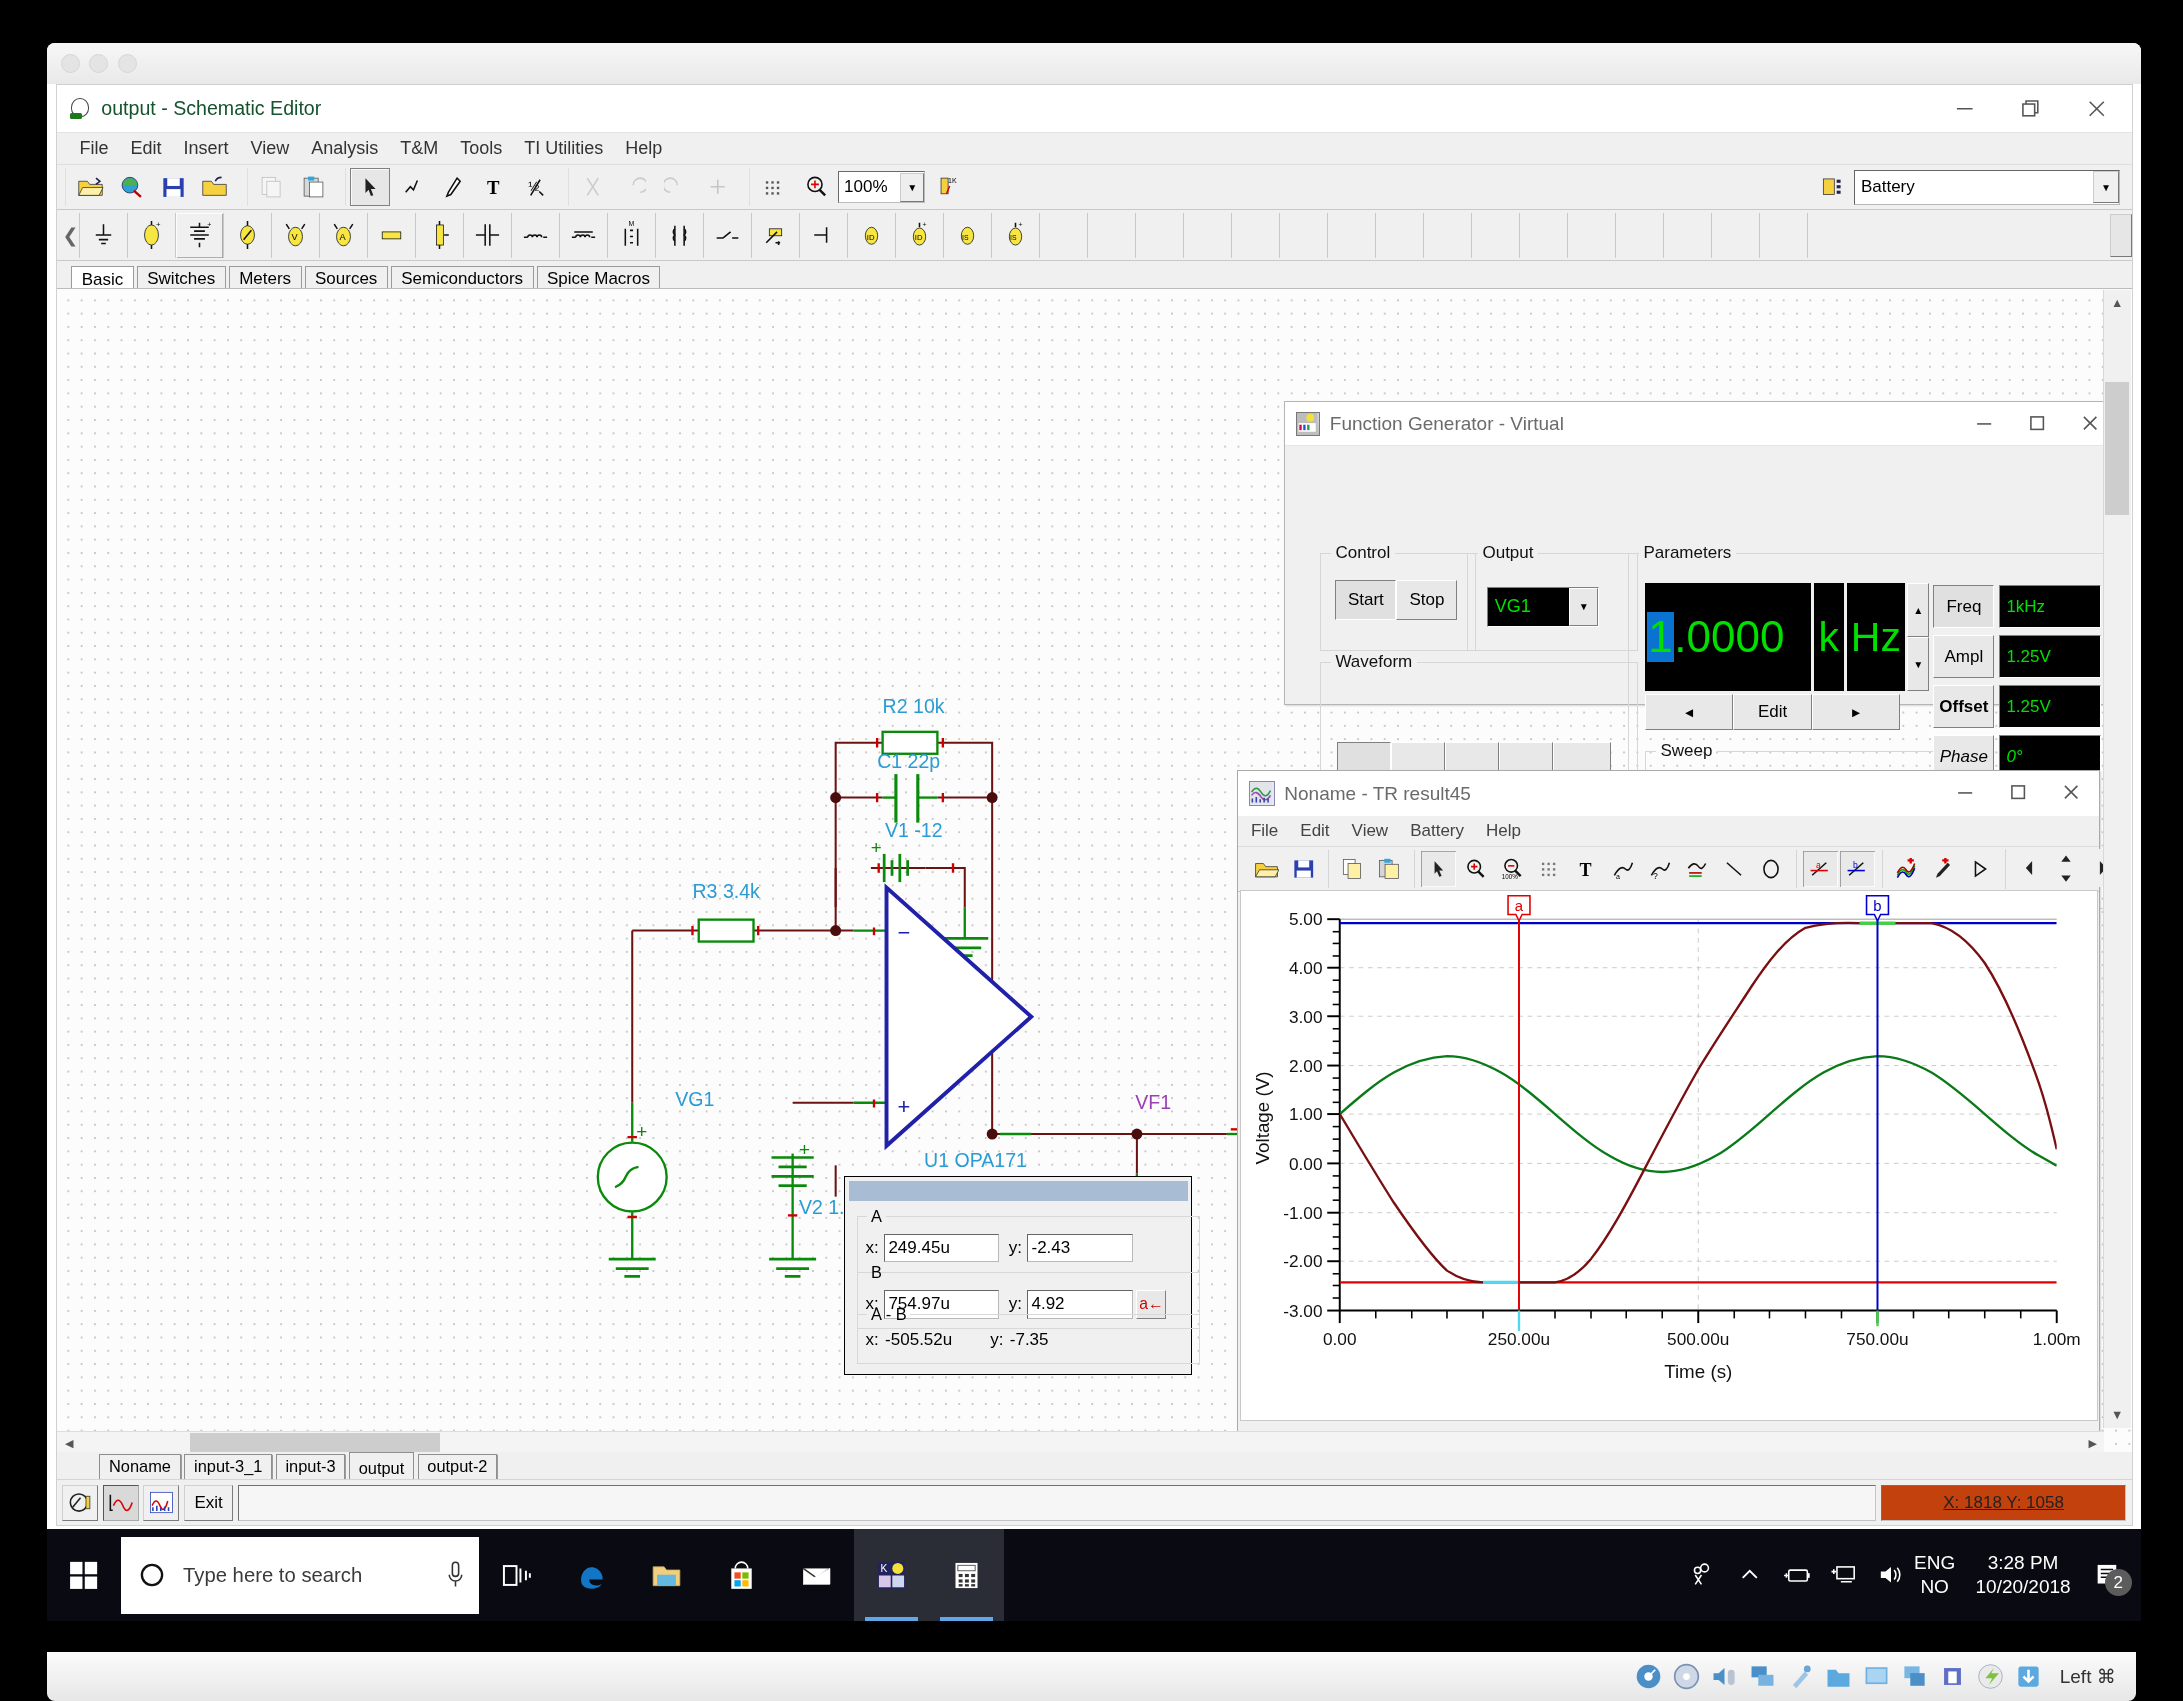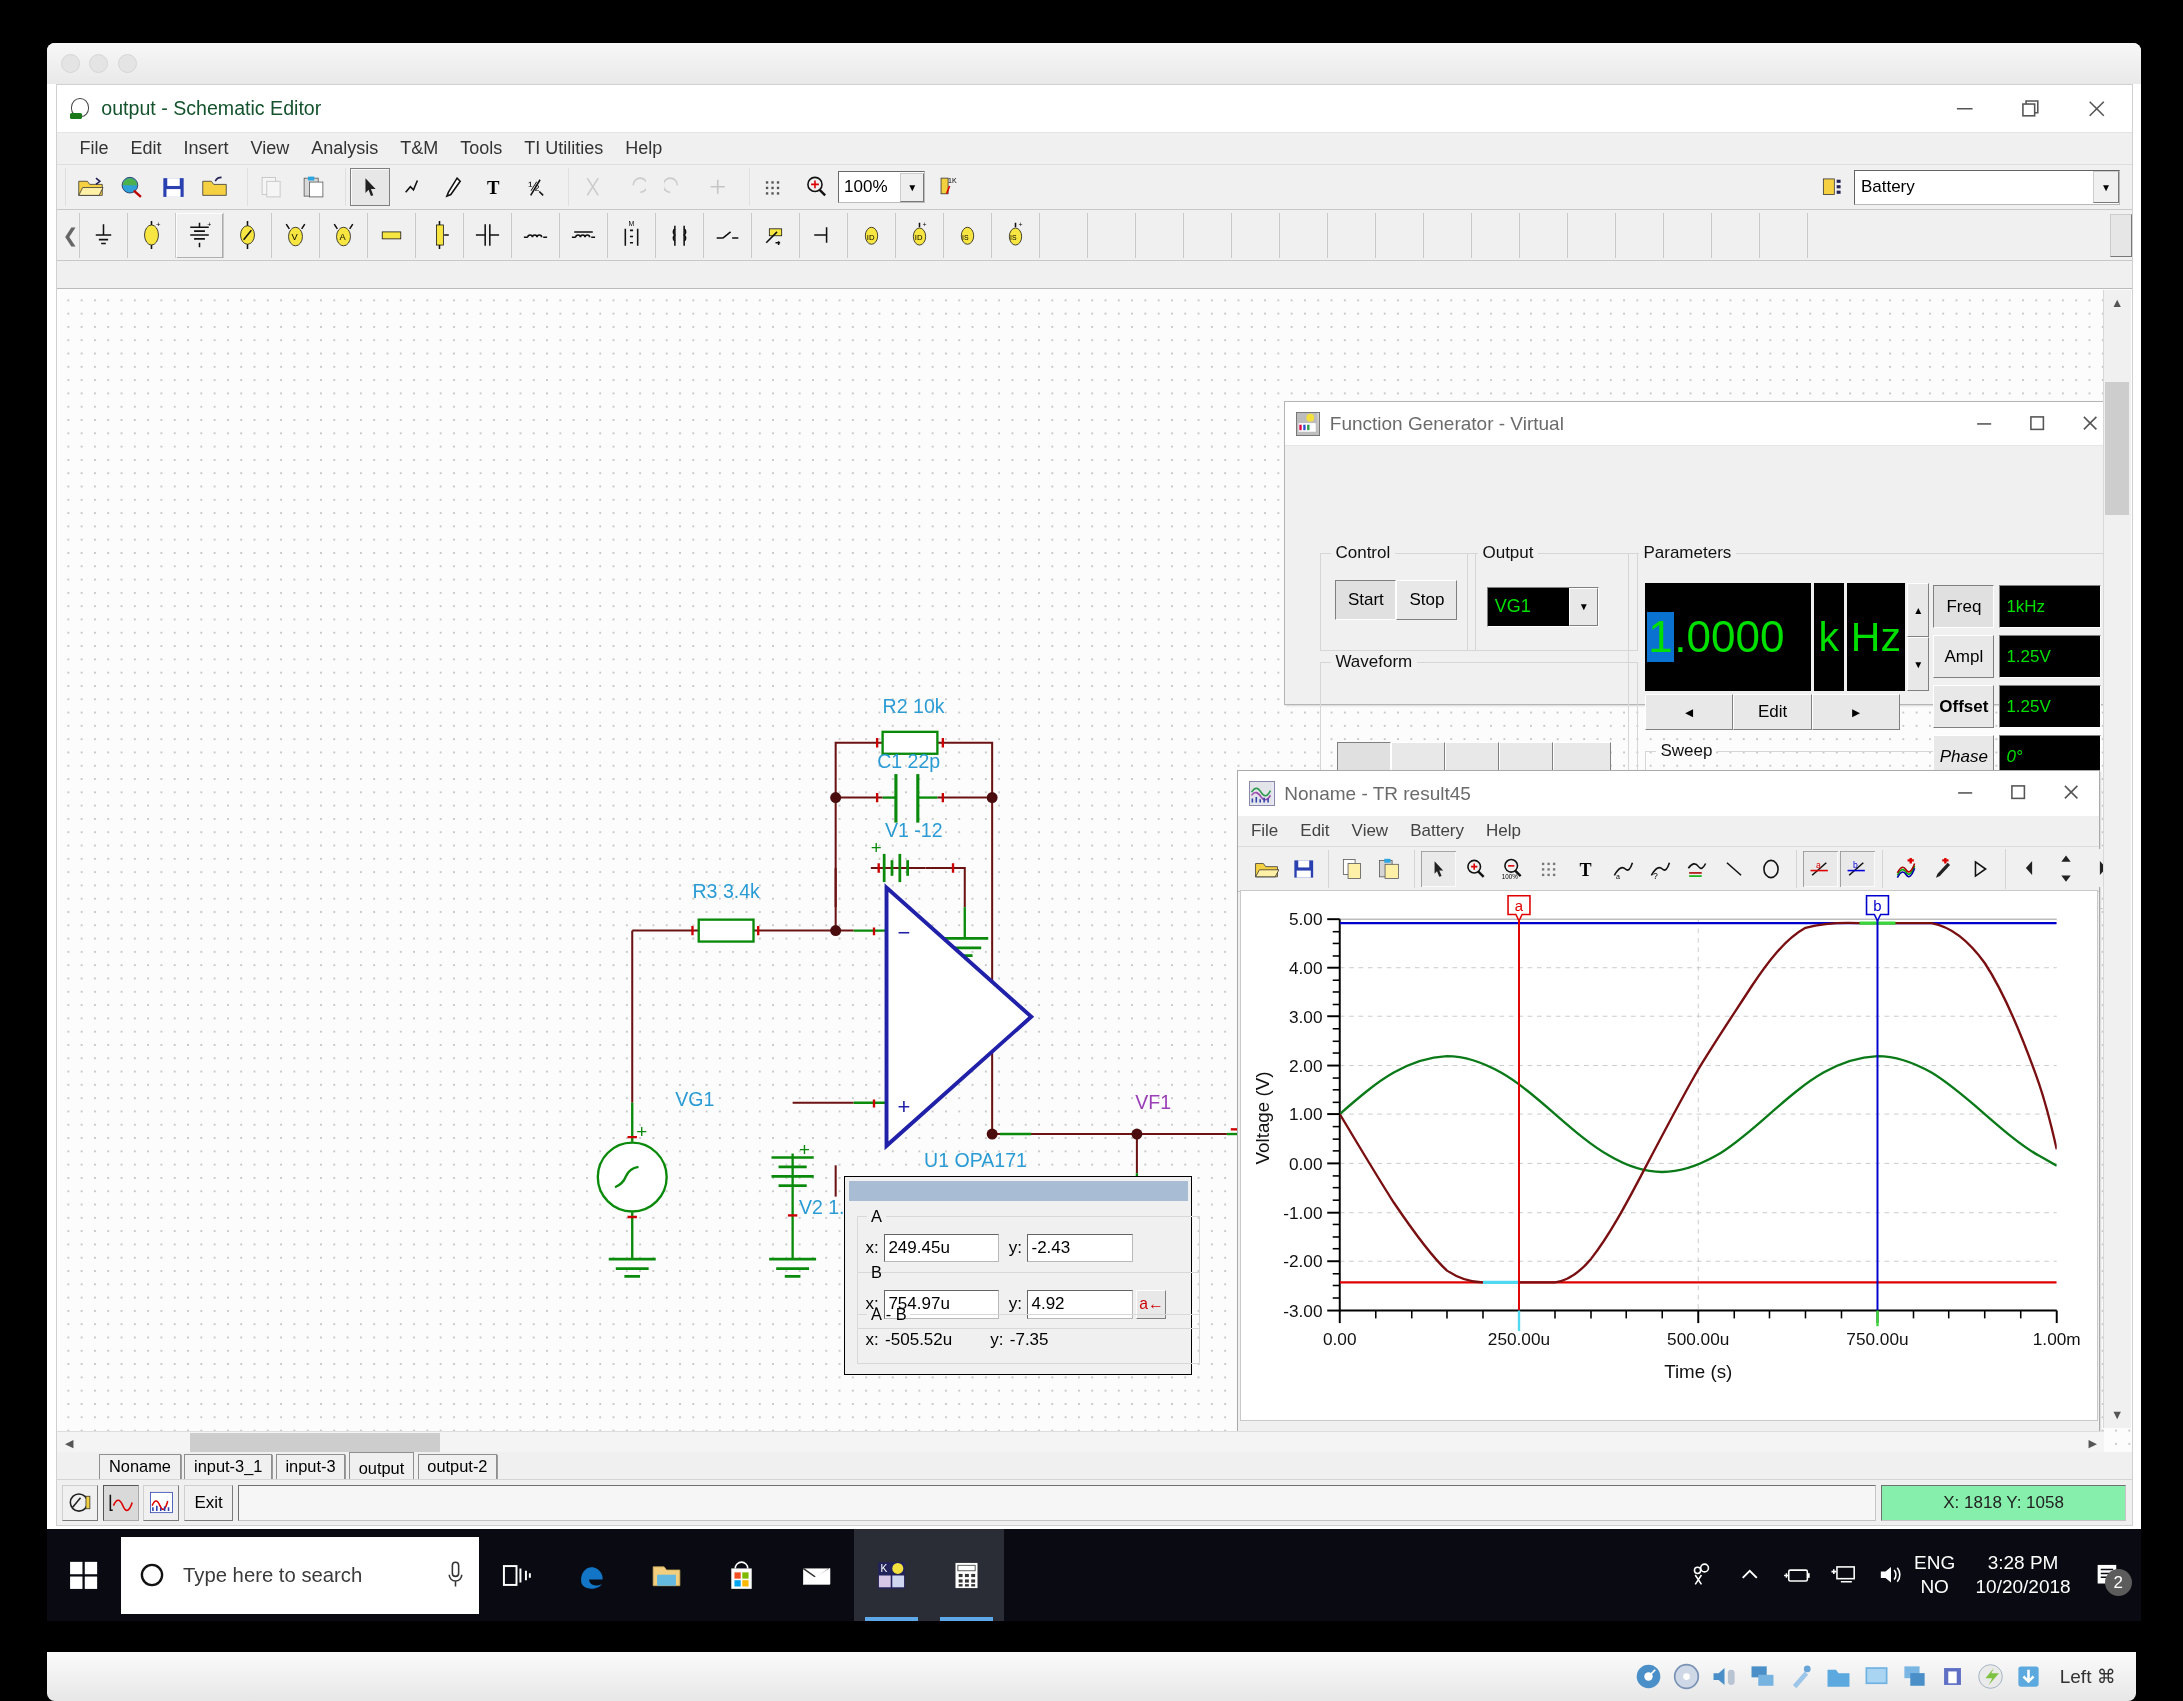--- a/index.html
+++ b/index.html
@@ -60,21 +60,21 @@
   .hthumb{position:absolute;left:133px;top:1.6px;width:250px;height:20.3px;background:#cdcdcd;}
 
   .bottomtabs{position:absolute;left:0;right:0;bottom:45px;height:28px;display:flex;align-items:flex-end;padding-left:42px;background:#f0f0f0;}
   .btab{font-size:16.4px;padding:2.3px 8.6px 3.1px;background:#f0f0f0;border:0.8px solid #8f8f8f;margin-right:3.9px;box-shadow:0.8px 0.8px 0 #888;}
   .btab.act{background:#f0f0f0;border-bottom:0.8px solid #f0f0f0;box-shadow:none;position:relative;top:1.6px;padding-top:5.5px;}
 
   .statusbar{position:absolute;left:0;right:0;bottom:0;height:45px;background:#f0f0f0;border-top:0.8px solid #d5d5d5;display:flex;align-items:center;}
   .sbtn{width:34px;height:34px;margin-left:4.7px;border:0.8px outset #cfcfcf;background:#f0f0f0;display:flex;align-items:center;justify-content:center;}
   .sbtn.sel{border:0.8px inset #aaa;background:#d9d9d9;}
   .sfield{flex:1;margin:3.1px 4.7px;height:34px;border:1.6px inset #c4c4c4;background:#f6f6f6;}
-  .scoord{width:243px;height:34px;border:1.6px inset #c4c4c4;background:#86efac;margin-right:6.3px;display:flex;align-items:center;justify-content:center;font-size:17px;color:#222;}
+  .scoord{width:243px;height:34px;border:1.6px inset #c4c4c4;background:#c2410c;margin-right:6.3px;display:flex;align-items:center;justify-content:center;font-size:17px;color:#222;text-decoration:underline;}
 
   
   .fgwin{position:absolute;left:1227px;top:316px;width:833px;height:302px;background:#f0f0f0;border:0.8px solid #b5b5b5;box-shadow:0.8px 0.8px 2.3px rgba(0,0,0,.25);}
   .fg-title{height:43px;background:#fff;display:flex;align-items:center;position:relative;border-bottom:0.8px solid #e6e6e6;}
   .fg-ico{width:22px;height:22px;margin:0 9.4px 0 11px;background:linear-gradient(#d8d8d8,#bdbdbd);border:0.8px solid #777;position:relative;overflow:hidden;}
   .fg-title .t{font-size:19px;color:#6b6b6b;}
   .fgbtns{position:absolute;right:1.6px;top:0;height:43px;display:flex;align-items:center;}
   .fgbtn{width:53px;height:41px;display:flex;align-items:center;justify-content:center;color:#555;font-size:18px;}
   .grp{position:absolute;border:1.6px groove #d6d6d6;}
   .grp>legend{font-size:17px;padding:0 4.7px;color:#111;}
@@ -463,20 +463,28 @@
         <div class="pcell"></div>
         <div class="pcell"></div>
         <div class="pcell"></div>
         <div class="pcell"></div>
         <div class="pcell"></div>
         <div class="pcell"></div>
         <div class="pcell"></div>
         <div style="margin-left:auto;width:20.3px;height:41px;background:#e6e6e6;border:0.8px outset #ccc;"></div>
       </div>
 
+      <div class="tabsrow">
+        <div class="ptab act">Basic</div>
+        <div class="ptab">Switches</div>
+        <div class="ptab">Meters</div>
+        <div class="ptab">Sources</div>
+        <div class="ptab">Semiconductors</div>
+        <div class="ptab">Spice Macros</div>
+      </div>
 
       <div class="canvas">
         <svg width="2044" height="1158" style="position:absolute;left:0;top:0;" viewBox="0 0 2612 1480">
           <g stroke="#6b1313" stroke-width="2.6" fill="none">
             <path d="M995 820 L995 580 L1055 580"></path>
             <path d="M1125 580 L1195 580 L1195 1080"></path>
             <path d="M995 650 L1055 650"></path>
             <path d="M1125 650 L1195 650"></path>
             <path d="M735 820 L820 820"></path>
             <path d="M890 820 L1018 820"></path>

